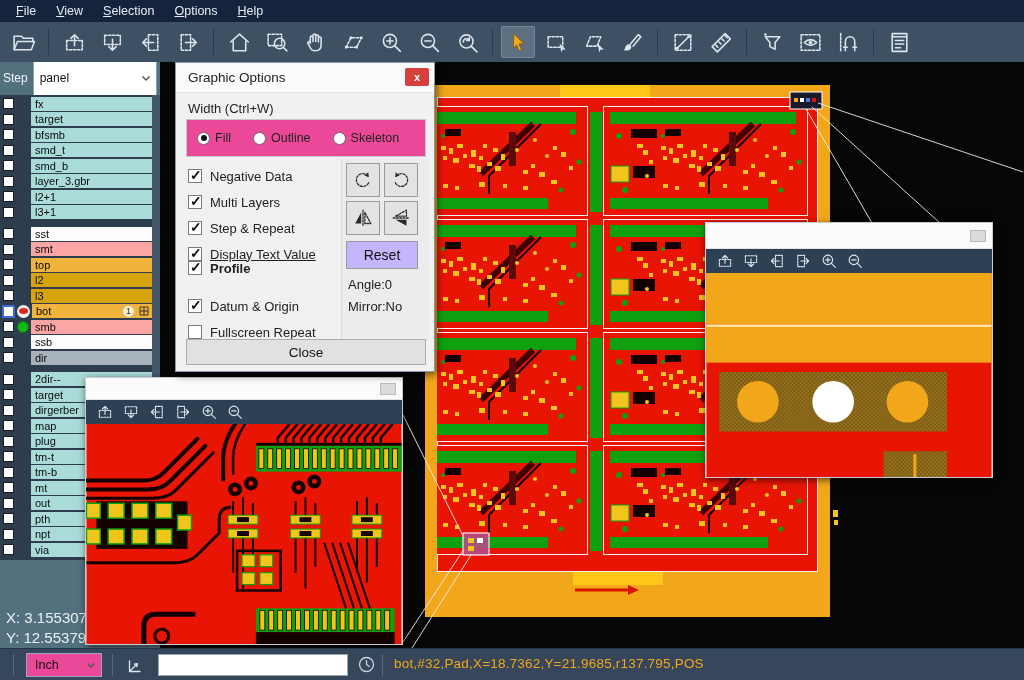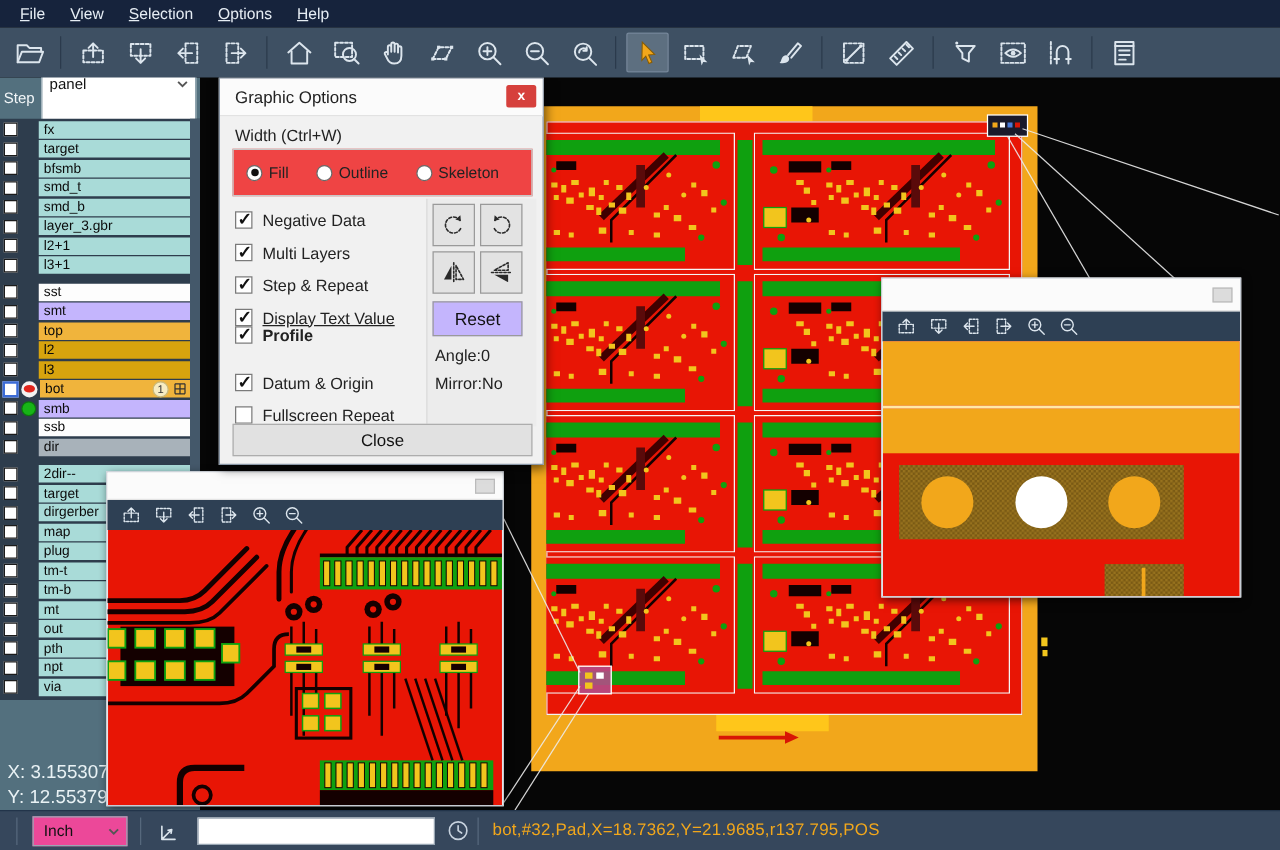--- a/index.html
+++ b/index.html
@@ -13,52 +13,52 @@
   
   .toolbar{left:0;top:22px;width:1024px;height:40px;background:#3E5063;display:flex;align-items:center;z-index:50;padding-left:4px;}
   .tbtn{width:34px;height:32px;margin:0 2px;display:flex;align-items:center;justify-content:center;border-radius:2px;}
   .tbtn svg{width:25px;height:25px;}
   .tbtn.active{background:#5D6F80;box-shadow:inset 0 0 0 1px #76879a;}
   .tsep{width:1px;height:26px;background:#2B3A4C;margin:0 6px;}
   
   .sidebar{left:0;top:62px;width:160px;height:586px;background:#53707E;z-index:5;}
   .stepbar{position:absolute;left:0;top:4px;width:160px;height:24px;display:flex;align-items:center;}
   .steplabel{color:#F2F6F8;font-size:12px;margin:0 5px 0 3px;}
-  .stepselect{flex:1;height:38px;background:#FFFFFF;border:1px solid #8FA3AE;display:flex;align-items:flex-start;margin-right:3px;}
+  .stepselect{flex:1;height:38px;background:#FFFFFF;border:1px solid #8FA3AE;display:flex;align-items:center;margin-right:3px;}
   .stepselect .val{flex:1;font-size:12px;color:#111;padding-left:6px;}
   .chev{width:14px;height:14px;margin-right:3px;}
   .layer-list{position:absolute;left:0;top:33px;width:160px;background:#2E3D4D;padding:1px 0 2px 0;}
   .layer-gap{height:6px;}
   .layer-row{height:15.5px;display:flex;align-items:center;}
   .cbx{width:11px;height:11px;background:#fff;border:1px solid #1b1b1b;margin-left:3px;flex:0 0 auto;}
   .cbx.sel{border:2px solid #3B6BD6;width:13px;height:13px;margin-left:2px;}
   .dotcol{width:17px;flex:0 0 auto;display:flex;align-items:center;justify-content:center;}
   .dot-red{width:13px;height:13px;background:#F2F2F2;border-radius:50%;display:flex;align-items:center;justify-content:center;}
   .dot-red i{display:block;width:9px;height:6px;background:#E0251C;border-radius:50%;}
   .dot-green{width:12px;height:12px;background:#17B417;border-radius:50%;border:1px solid #0c7a0c;}
   .layer-label{flex:1;height:14px;margin-right:8px;font-size:11px;color:#0b0b0b;line-height:14px;padding-left:4px;display:flex;align-items:center;}
   .lbl-teal{background:#A9DBD8;}
   .lbl-white{background:#FDFDFD;}
-  .lbl-green{background:#c4b5fd;}
+  .lbl-green{background:#fca5a5;}
   .lbl-orange{background:#F0B43C;}
   .lbl-gold{background:#D7A40E;}
   .lbl-gray{background:#A8B2BA;}
   .badge{width:13px;height:13px;border-radius:50%;background:#F7ECC2;border:1px solid #C9B97A;color:#333;font-size:9px;display:flex;align-items:center;justify-content:center;margin-left:auto;}
   .gridglyph{margin:0 3px 0 4px;display:flex;}
   .scrolltrack{right:0;top:33px;width:8px;height:464px;background:#44586A;}
   .coords{left:6px;top:546px;color:#E9F2F5;font-size:15px;line-height:20px;}
   
   .canvas-svg{left:160px;top:62px;z-index:1;}
   
   .dialog{left:175px;top:62px;width:260px;height:310px;background:#F1F1F1;border:1px solid #8A97A6;box-shadow:2px 3px 8px rgba(0,0,0,.55);z-index:40;}
   .dlg-title{position:absolute;left:0;top:0;width:100%;height:30px;background:#FBFBFB;border-bottom:1px solid #E2E2E2;display:flex;align-items:center;}
   .dlg-title span{font-size:13.5px;color:#222;margin-left:12px;}
   .dlg-close{position:absolute;right:5px;top:5px;width:24px;height:18px;background:#D6403C;color:#fff;font-size:11px;font-weight:bold;display:flex;align-items:center;justify-content:center;border-radius:2px;}
   .dlg-widthlabel{position:absolute;left:12px;top:38px;font-size:13px;color:#222;}
-  .groupbox{position:absolute;left:10px;top:56px;width:240px;height:38px;background:#ef4444;border:1px solid #C8C8C8;display:flex;align-items:center;}
+  .groupbox{position:absolute;left:10px;top:56px;width:240px;height:38px;background:#ec4899;border:1px solid #C8C8C8;display:flex;align-items:center;}
   .radio{display:flex;align-items:center;font-size:12.5px;color:#222;}
   .rb{width:13px;height:13px;border:1px solid #6a6a6a;border-radius:50%;background:#fff;margin-right:5px;position:relative;}
   .rb.on::after{content:"";position:absolute;left:2.5px;top:2.5px;width:6px;height:6px;border-radius:50%;background:#111;}
   .cbrow{position:absolute;left:12px;display:flex;align-items:center;font-size:13px;color:#222;height:18px;}
   .cb{width:14px;height:14px;background:#fff;border:1px solid #7a7a7a;margin-right:8px;position:relative;}
   .cb.on::after{content:"\2713";position:absolute;left:1px;top:-3px;font-size:14px;font-weight:bold;color:#111;}
   .rightpanel{position:absolute;left:165px;top:96px;width:88px;height:182px;background:#ECECEC;border-left:1px solid #DADADA;}
   .xbtn{position:absolute;width:34px;height:34px;background:#E3E3E3;border:1px solid #9a9a9a;display:flex;align-items:center;justify-content:center;}
   .xbtn svg{width:22px;height:22px;}
   .resetbtn{position:absolute;left:170px;top:178px;width:72px;height:28px;background:#c4b5fd;border:1px solid #9a9a9a;font-size:14px;color:#111;display:flex;align-items:center;justify-content:center;}

